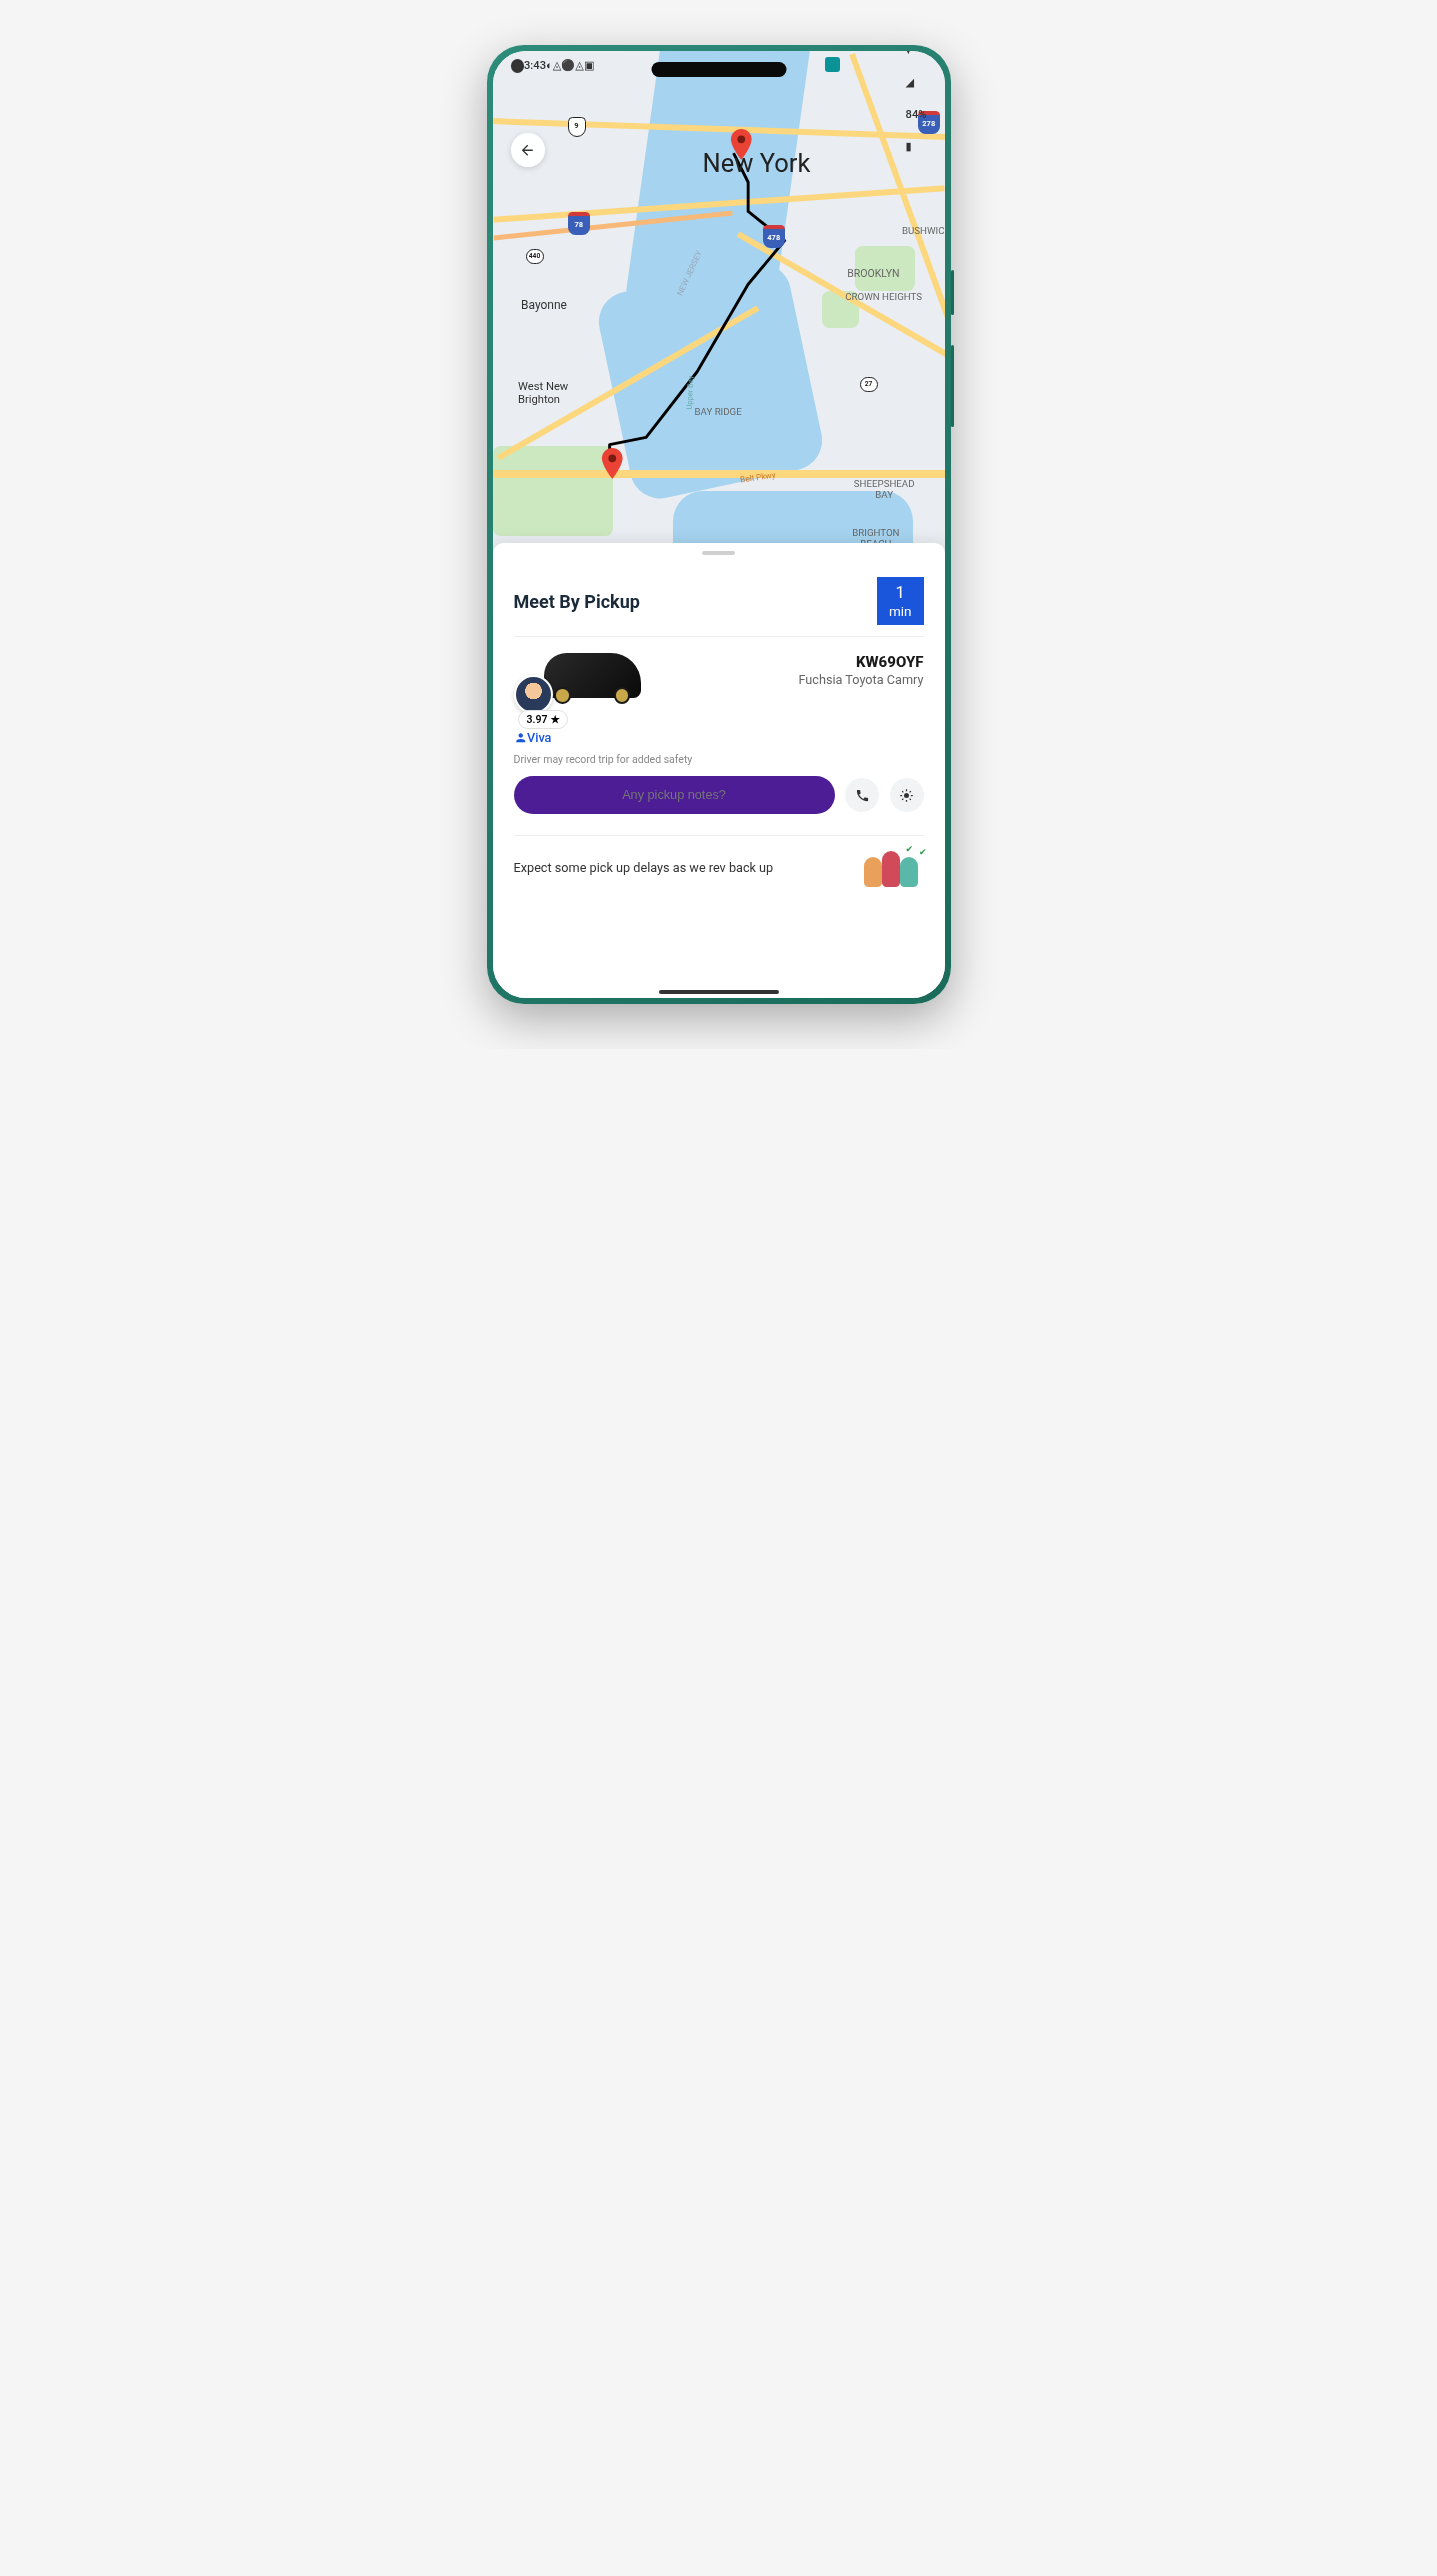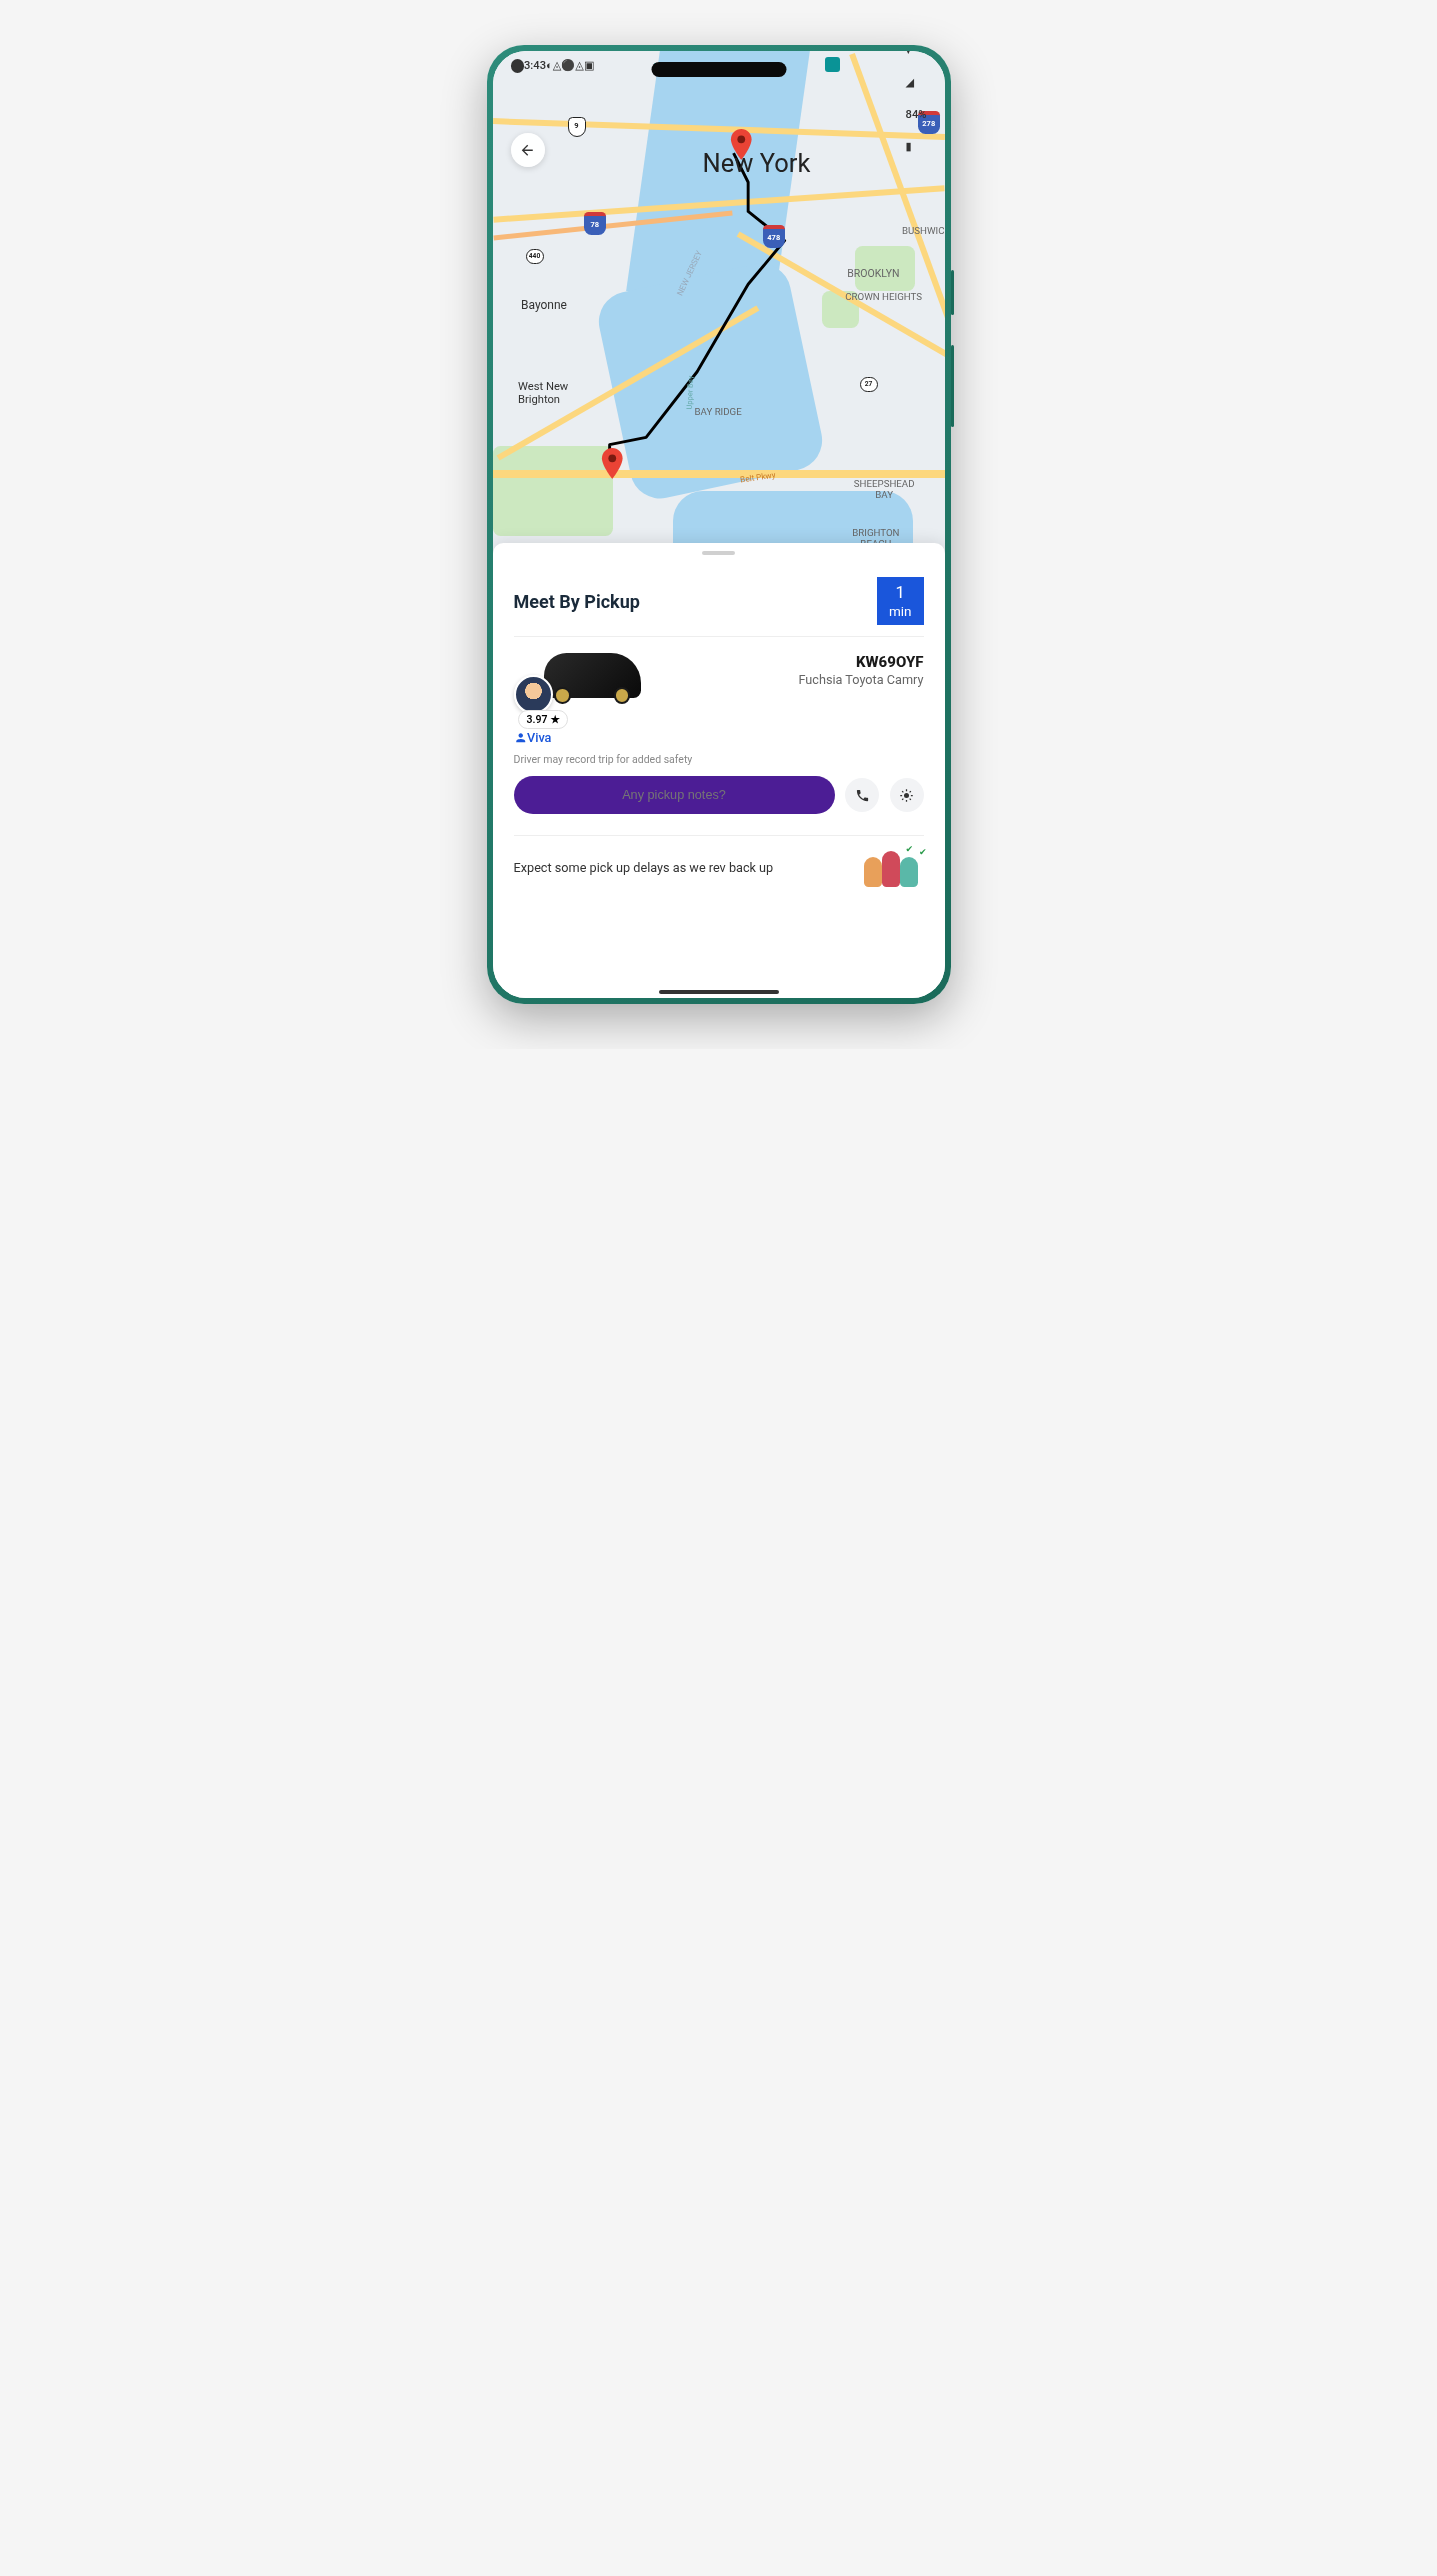--- a/index.html
+++ b/index.html
@@ -420,21 +420,21 @@
         <div class="map-label" style="top:174px;right:0">BUSHWIC</div>
         <div class="map-label" style="top:427px;right:30px;white-space:pre-line;text-align:center">SHEEPSHEAD
 BAY</div>
         <div class="map-label" style="top:476px;right:45px;white-space:pre-line;text-align:center">BRIGHTON
 BEACH</div>
         <div class="map-label" style="top:217px;left:172px;transform:rotate(-65deg);color:#9ab;font-size:8.2px">NEW JERSEY</div>
         <div class="map-label" style="top:337px;left:180px;transform:rotate(-88deg);color:#6aa;font-size:7.5px">Upper Bay</div>
         <div class="map-label" style="top:421px;left:247px;color:#c87a2a;font-size:8.2px;transform:rotate(-8deg)">Belt Pkwy</div>
 
         <div class="route-shield shield-interstate" style="top:60px;right:4.5px">278</div>
-        <div class="route-shield shield-interstate" style="top:161px;left:91px">78</div>
+        <div class="route-shield shield-interstate" style="top:161px;left:75px">78</div>
         <div class="route-shield shield-interstate" style="top:174px;left:270px">478</div>
         <div class="route-shield shield-us" style="top:66px;left:75px">9</div>
         <div class="route-shield shield-state" style="top:151px;left:33px">440</div>
         <div class="route-shield shield-state" style="top:279px;left:367px">27</div>
       </div>
 
       <div class="top-landmark">Empire State Building</div>
       <div class="camera-icon"></div>
 
       <div class="back-btn">

